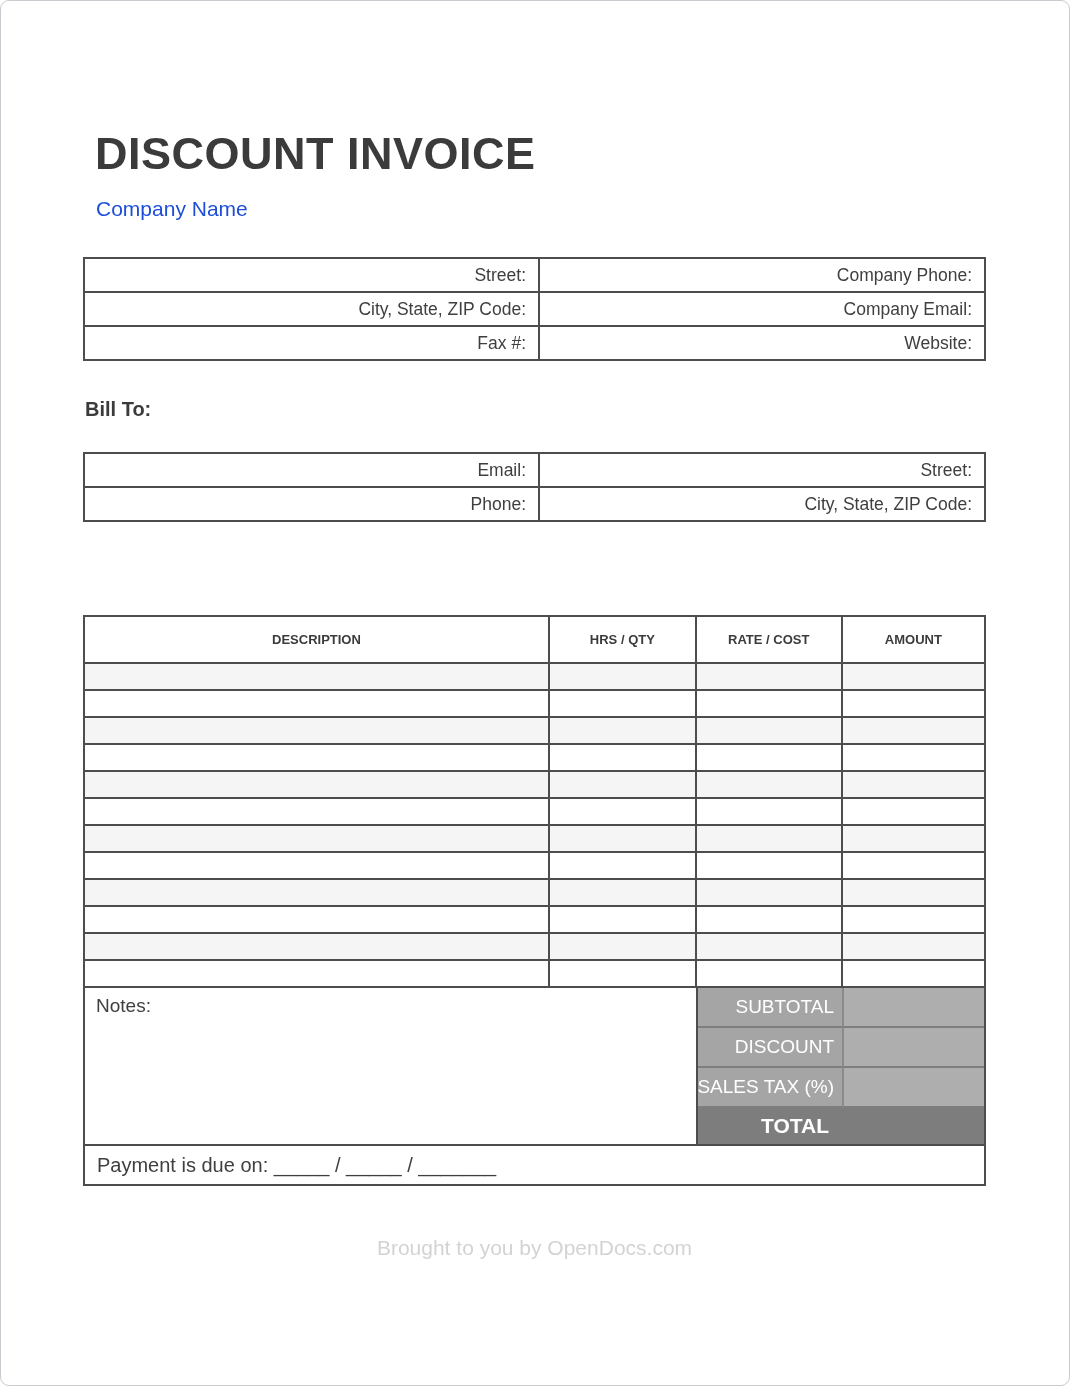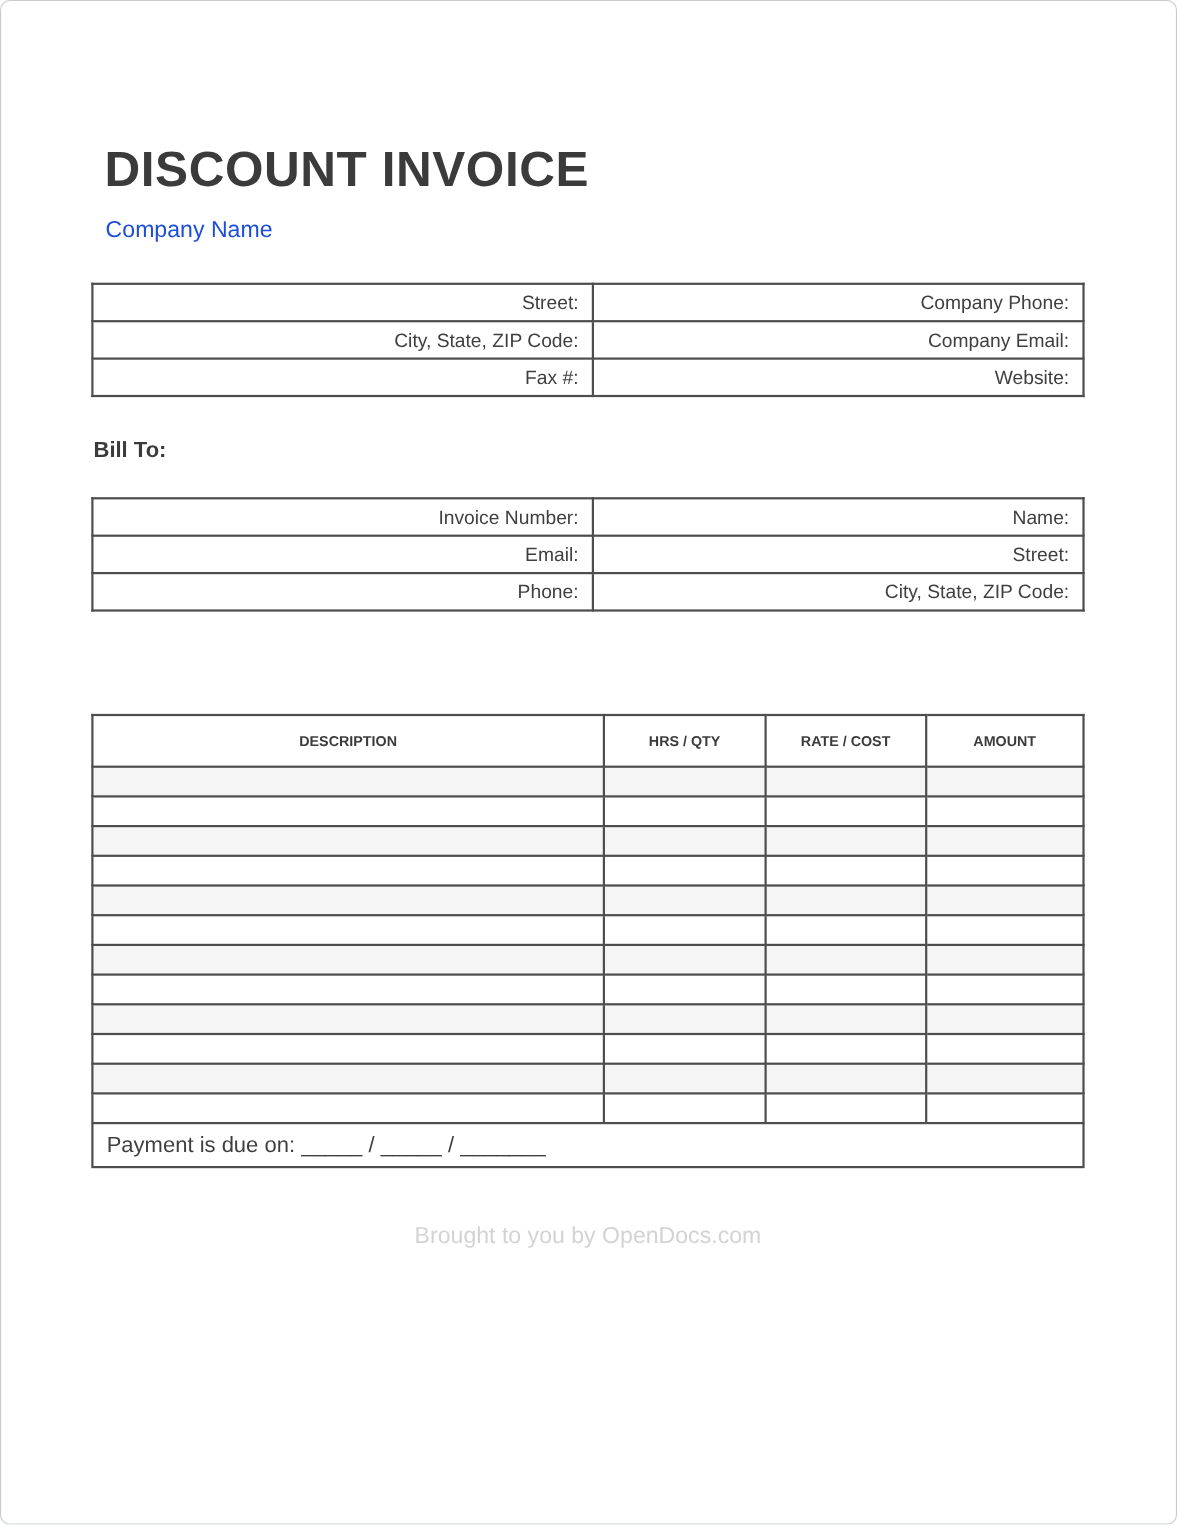--- a/index.html
+++ b/index.html
@@ -152,24 +152,20 @@
         <td>Website:</td>
       </tr>
     </tbody>
   </table>
 
   <h2 class="section-heading">Bill To:</h2>
 
   <table class="info-table bill-table">
     <tbody>
       <tr>
-        <td class="col-left">Invoice Number:</td>
-        <td>Name:</td>
-      </tr>
-      <tr>
         <td class="col-left">Email:</td>
         <td>Street:</td>
       </tr>
       <tr>
         <td class="col-left">Phone:</td>
         <td>City, State, ZIP Code:</td>
       </tr>
     </tbody>
   </table>
 
@@ -251,20 +247,42 @@
         </tr>
         <tr>
           <td></td>
           <td></td>
           <td></td>
           <td></td>
         </tr>
       </tbody>
   </table>
 
+  <div class="summary">
+    <div class="notes-box">
+      <span>Notes:</span>
+    </div>
+    <div class="totals">
+      <div class="t-row">
+        <div class="t-label">SUBTOTAL</div>
+        <div class="t-value"></div>
+      </div>
+      <div class="t-row">
+        <div class="t-label">DISCOUNT</div>
+        <div class="t-value"></div>
+      </div>
+      <div class="t-row">
+        <div class="t-label">SALES TAX (%)</div>
+        <div class="t-value"></div>
+      </div>
+      <div class="t-total">
+        <span>TOTAL</span>
+      </div>
+    </div>
+  </div>
 
   <div class="payment-row">
     <span>Payment is due on: _____ / _____ / _______</span>
   </div>
 
   <div class="footer">Brought to you by OpenDocs.com</div>
 
 </div>
 
 </body></html>

